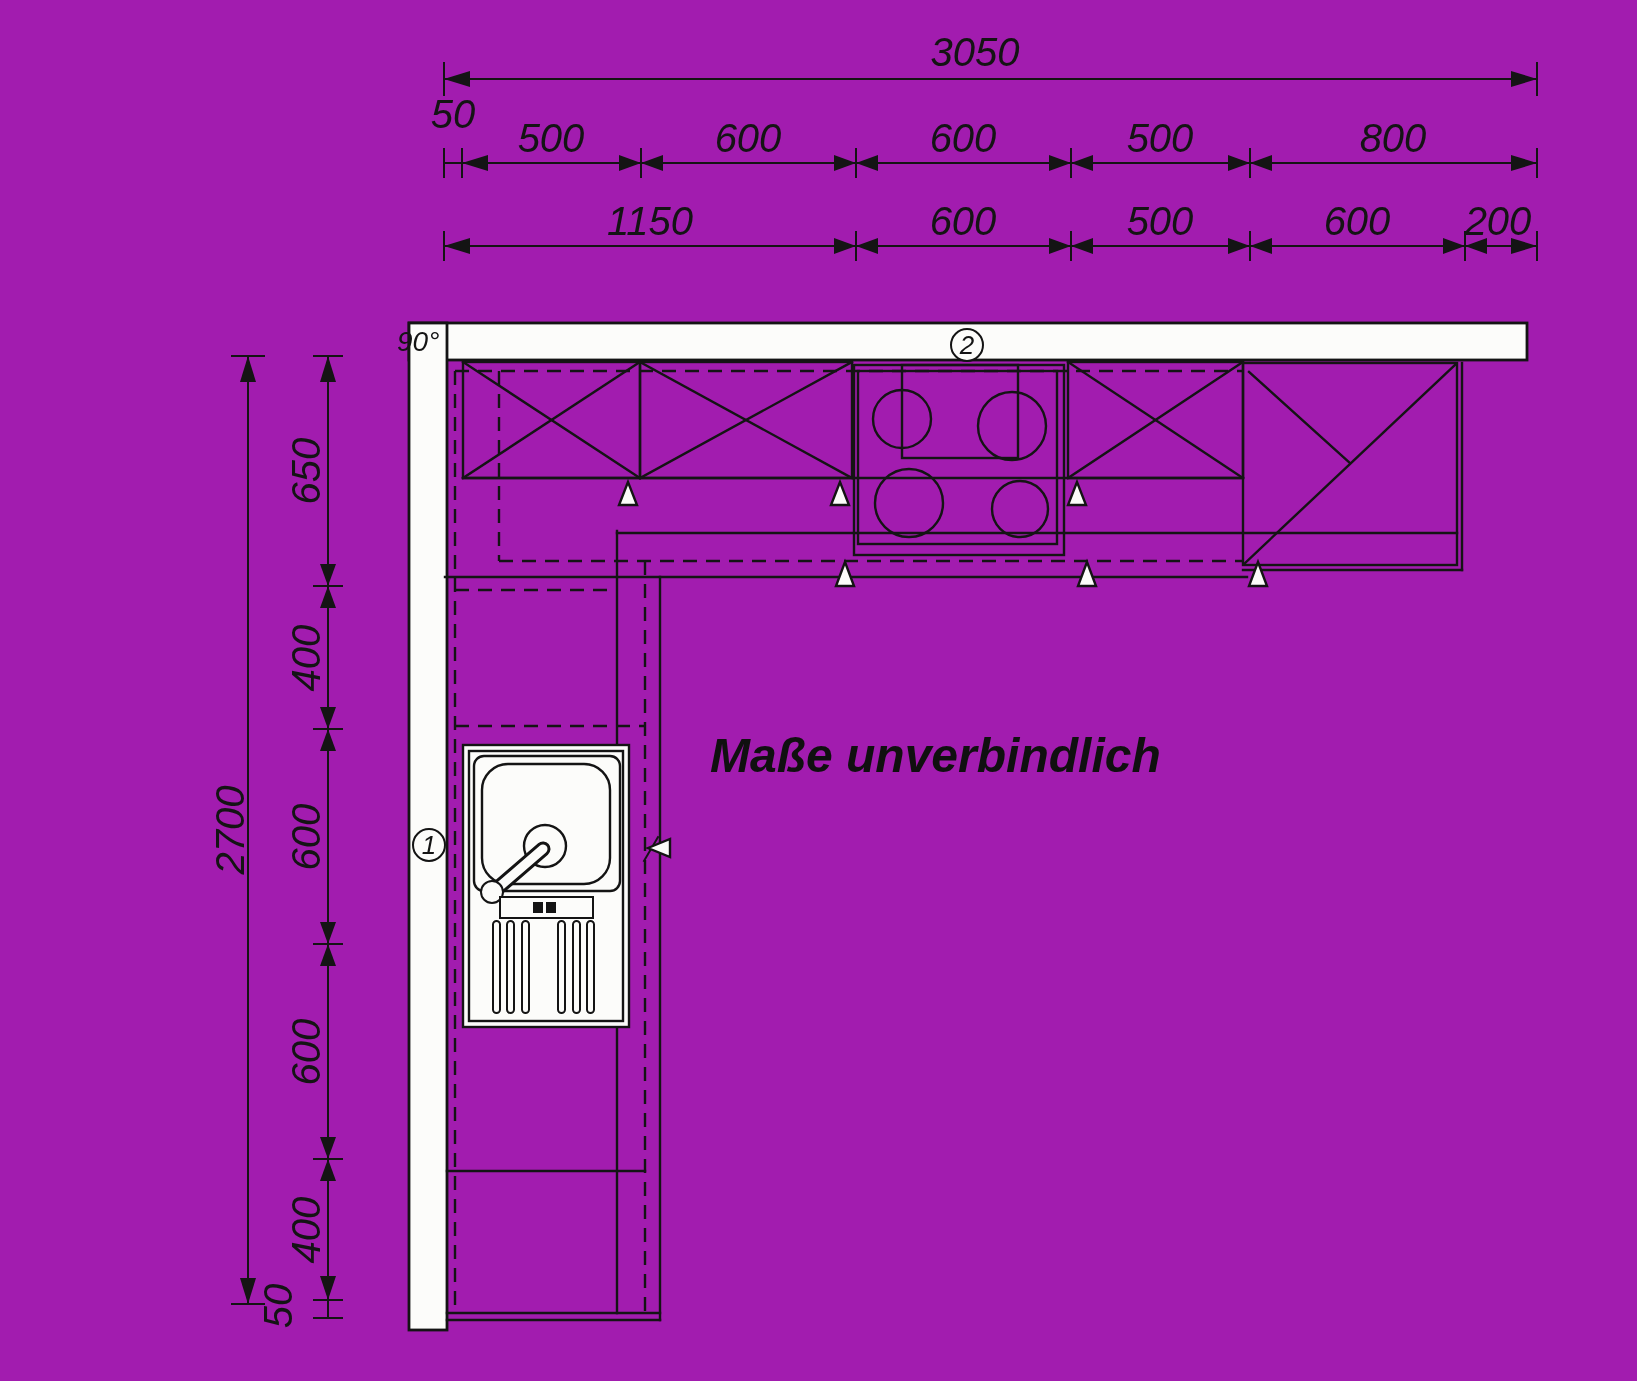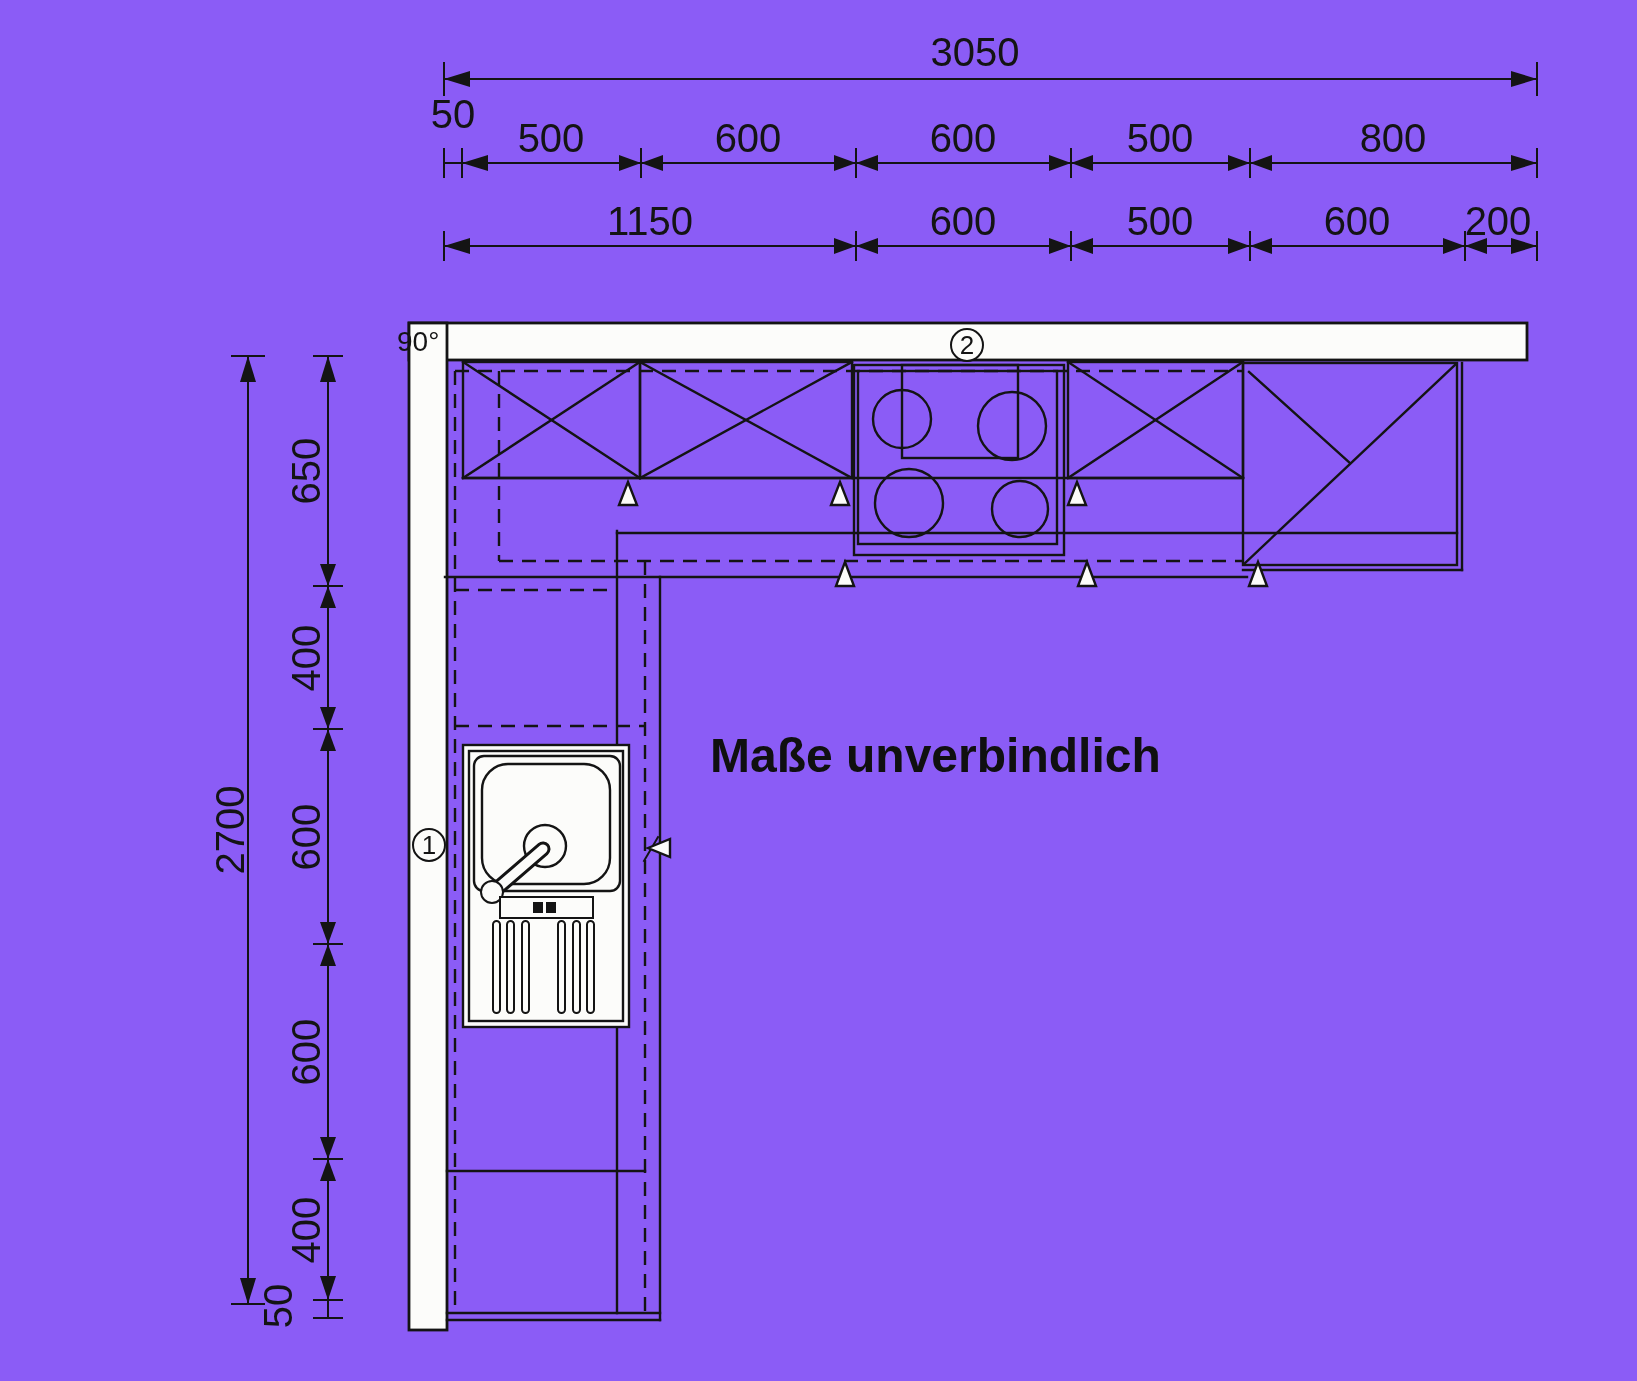--- a/index.html
+++ b/index.html
@@ -1,17 +1,17 @@
 <!DOCTYPE html>
 <html><head>
 <meta charset="utf-8">
 <style>
   html,body{margin:0;padding:0;background:#ffffff;}
-  .page{width:1637px;height:1381px;background:#8b5cf6;position:relative;overflow:hidden;
-        font-family:"Liberation Sans",sans-serif;}
+  .page{width:1637px;height:1381px;background:#a21caf;position:relative;overflow:hidden;
+        font-family:"Liberation Sans",sans-serif;font-style:italic;}
   svg{display:block;}
   .ln{stroke:#141414;stroke-width:2.4;fill:none;stroke-linecap:square;}
   .thin{stroke-width:2;}
   .wall{fill:#fcfcfa;stroke:#141414;stroke-width:2.8;}
   .dash{stroke:#141414;stroke-width:2.4;fill:none;stroke-dasharray:14 9;}
   .arr{fill:#141414;stroke:none;}
   .whitefill{fill:#fcfcfa;}
   .dimtxt{font-family:"Liberation Sans",sans-serif;font-size:40px;fill:#141414;text-anchor:middle;}
   .marktxt{font-family:"Liberation Sans",sans-serif;font-size:26px;fill:#141414;text-anchor:middle;}
   .degtxt{font-family:"Liberation Sans",sans-serif;font-size:28px;fill:#141414;}

